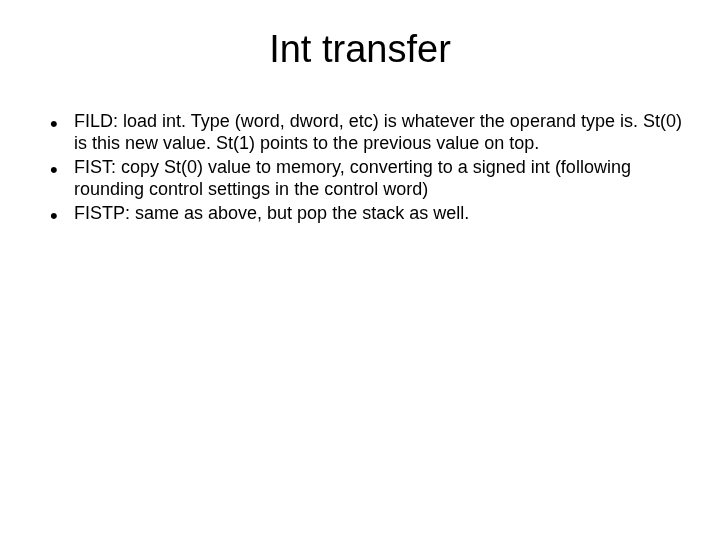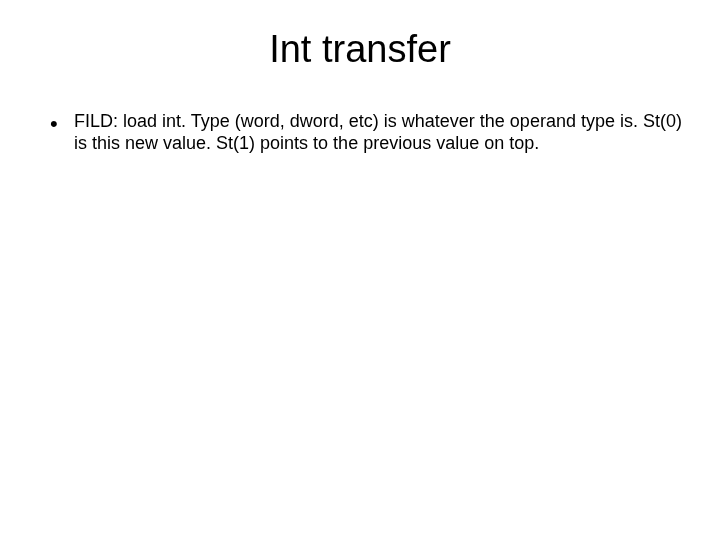--- a/index.html
+++ b/index.html
@@ -45,14 +45,16 @@
     line-height: 1.22;
   }
 </style>
 </head>
 <body>
 
 <div class="slide">
   <h1 class="title">Int transfer</h1>
   <ul class="bullets">
     <li>FILD: load int.  Type (word, dword, etc) is whatever the operand type is.  St(0) is this new value.  St(1) points to the previous value on top.</li>
+    <li>FIST: copy St(0) value to memory, converting to a signed int (following rounding control settings in the control word)</li>
+    <li>FISTP: same as above, but pop the stack as well.</li>
   </ul>
 </div>
 
 </body></html>

